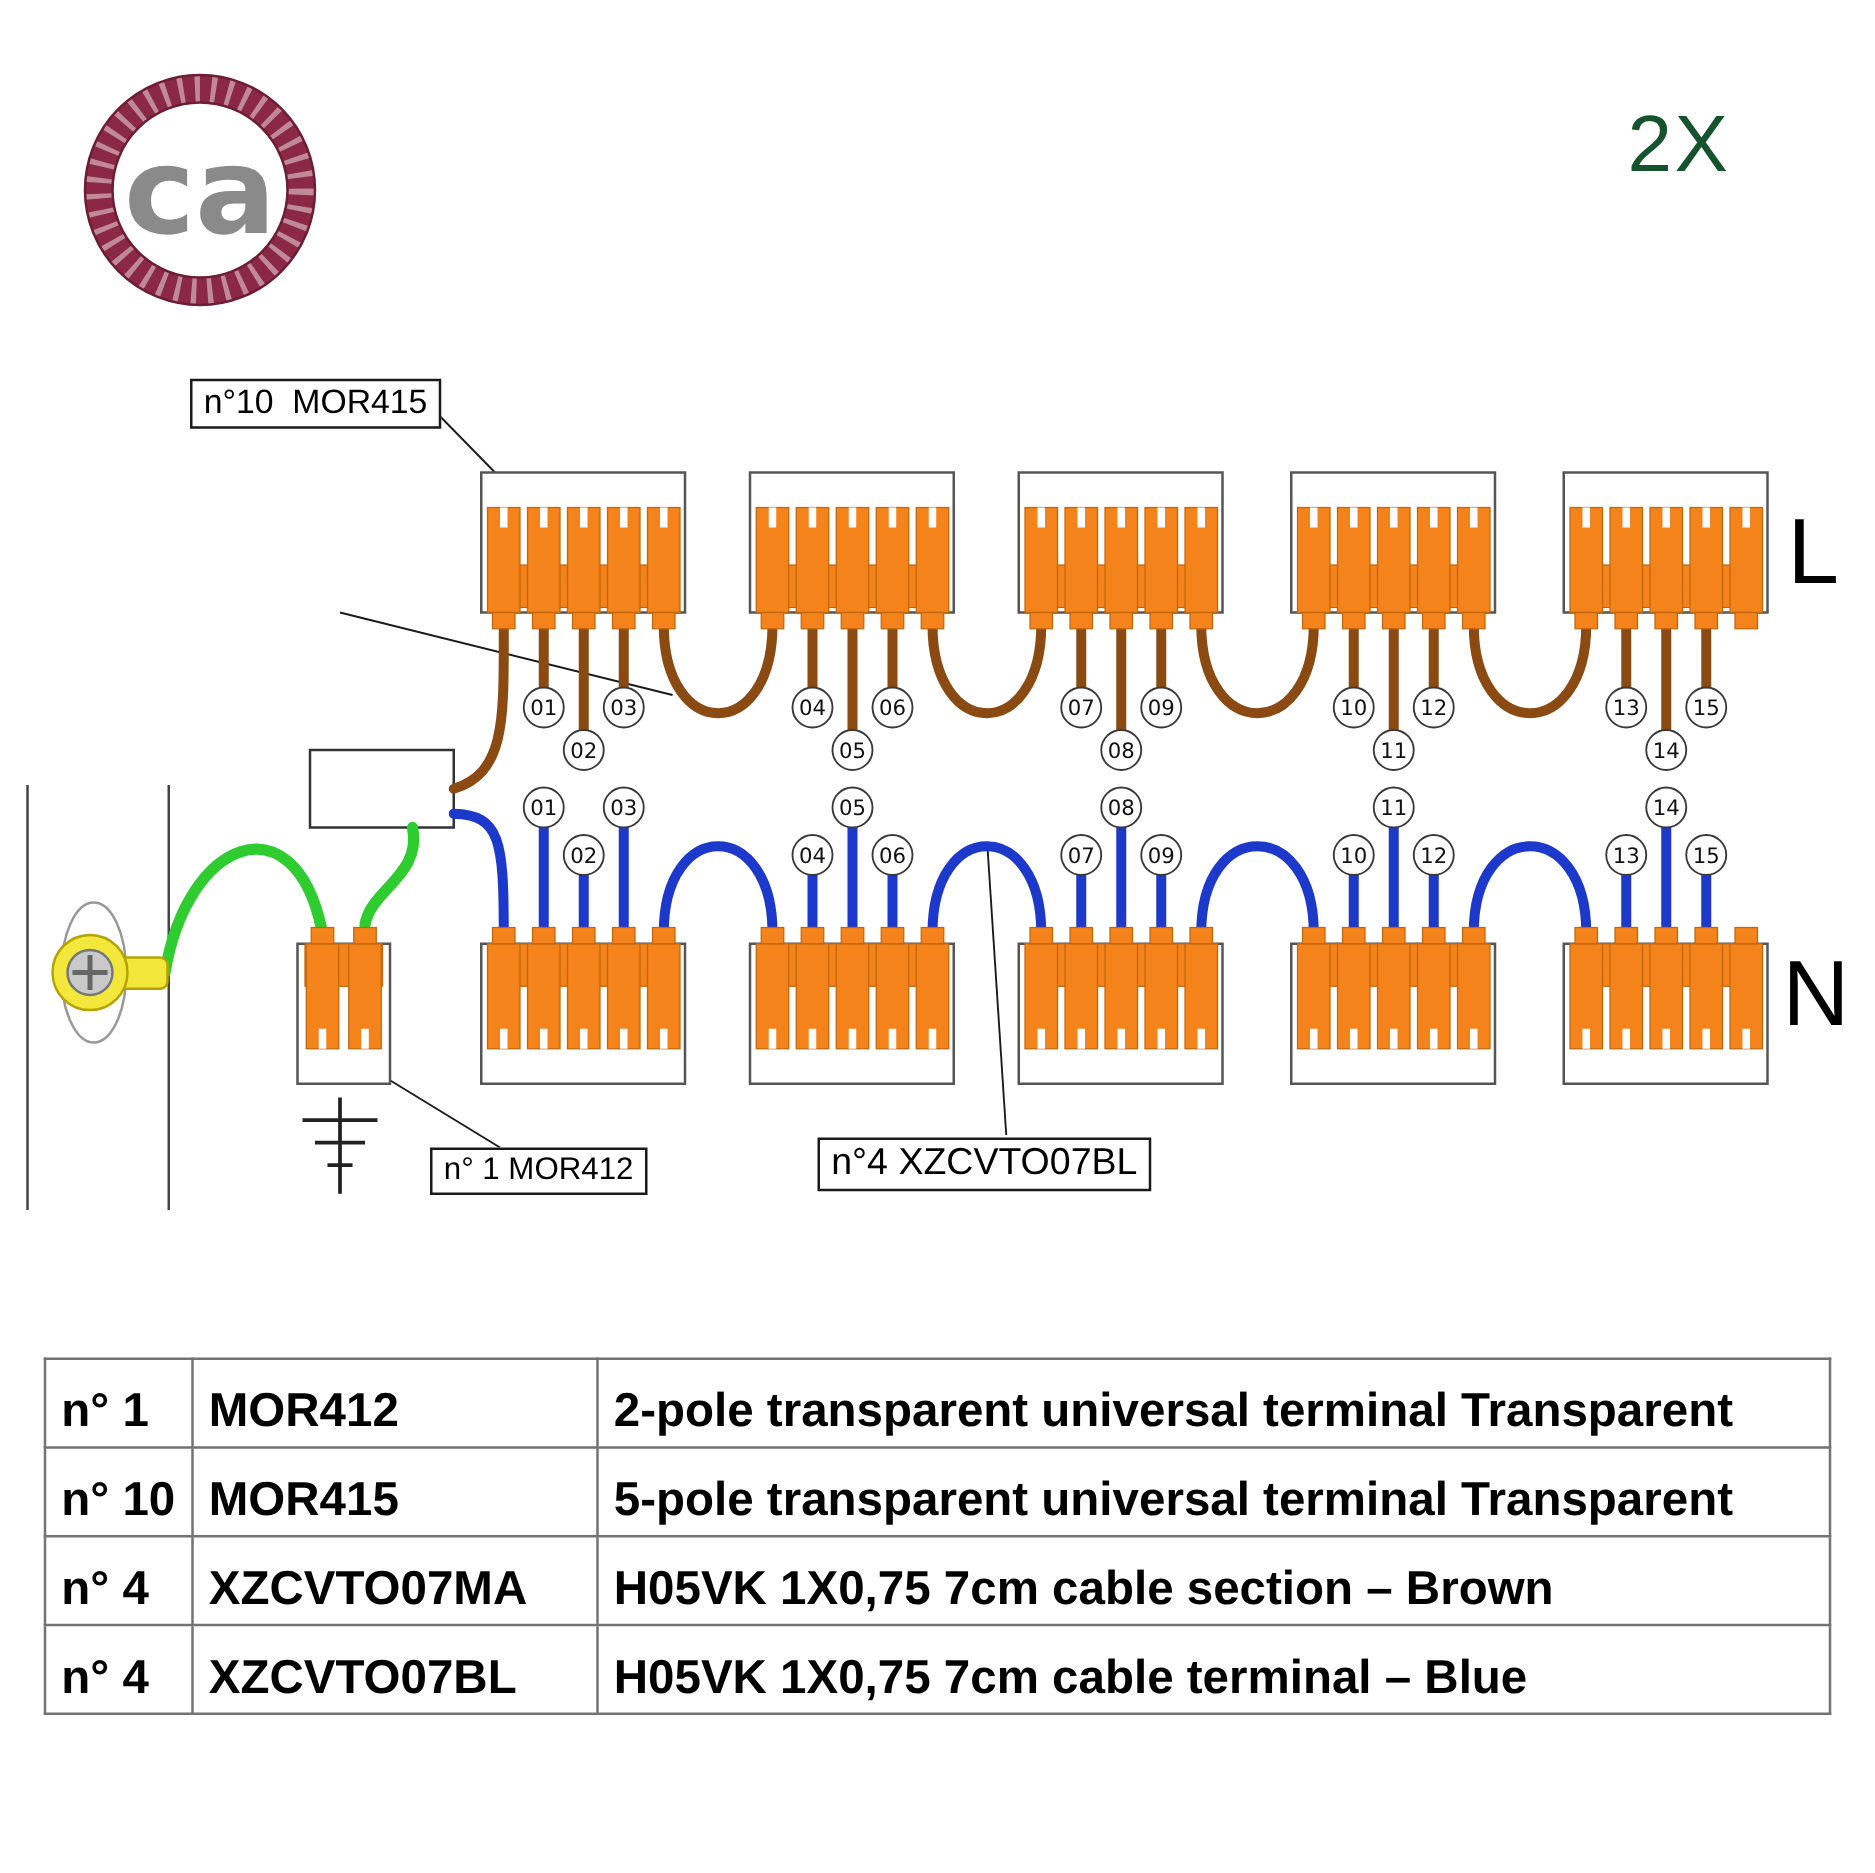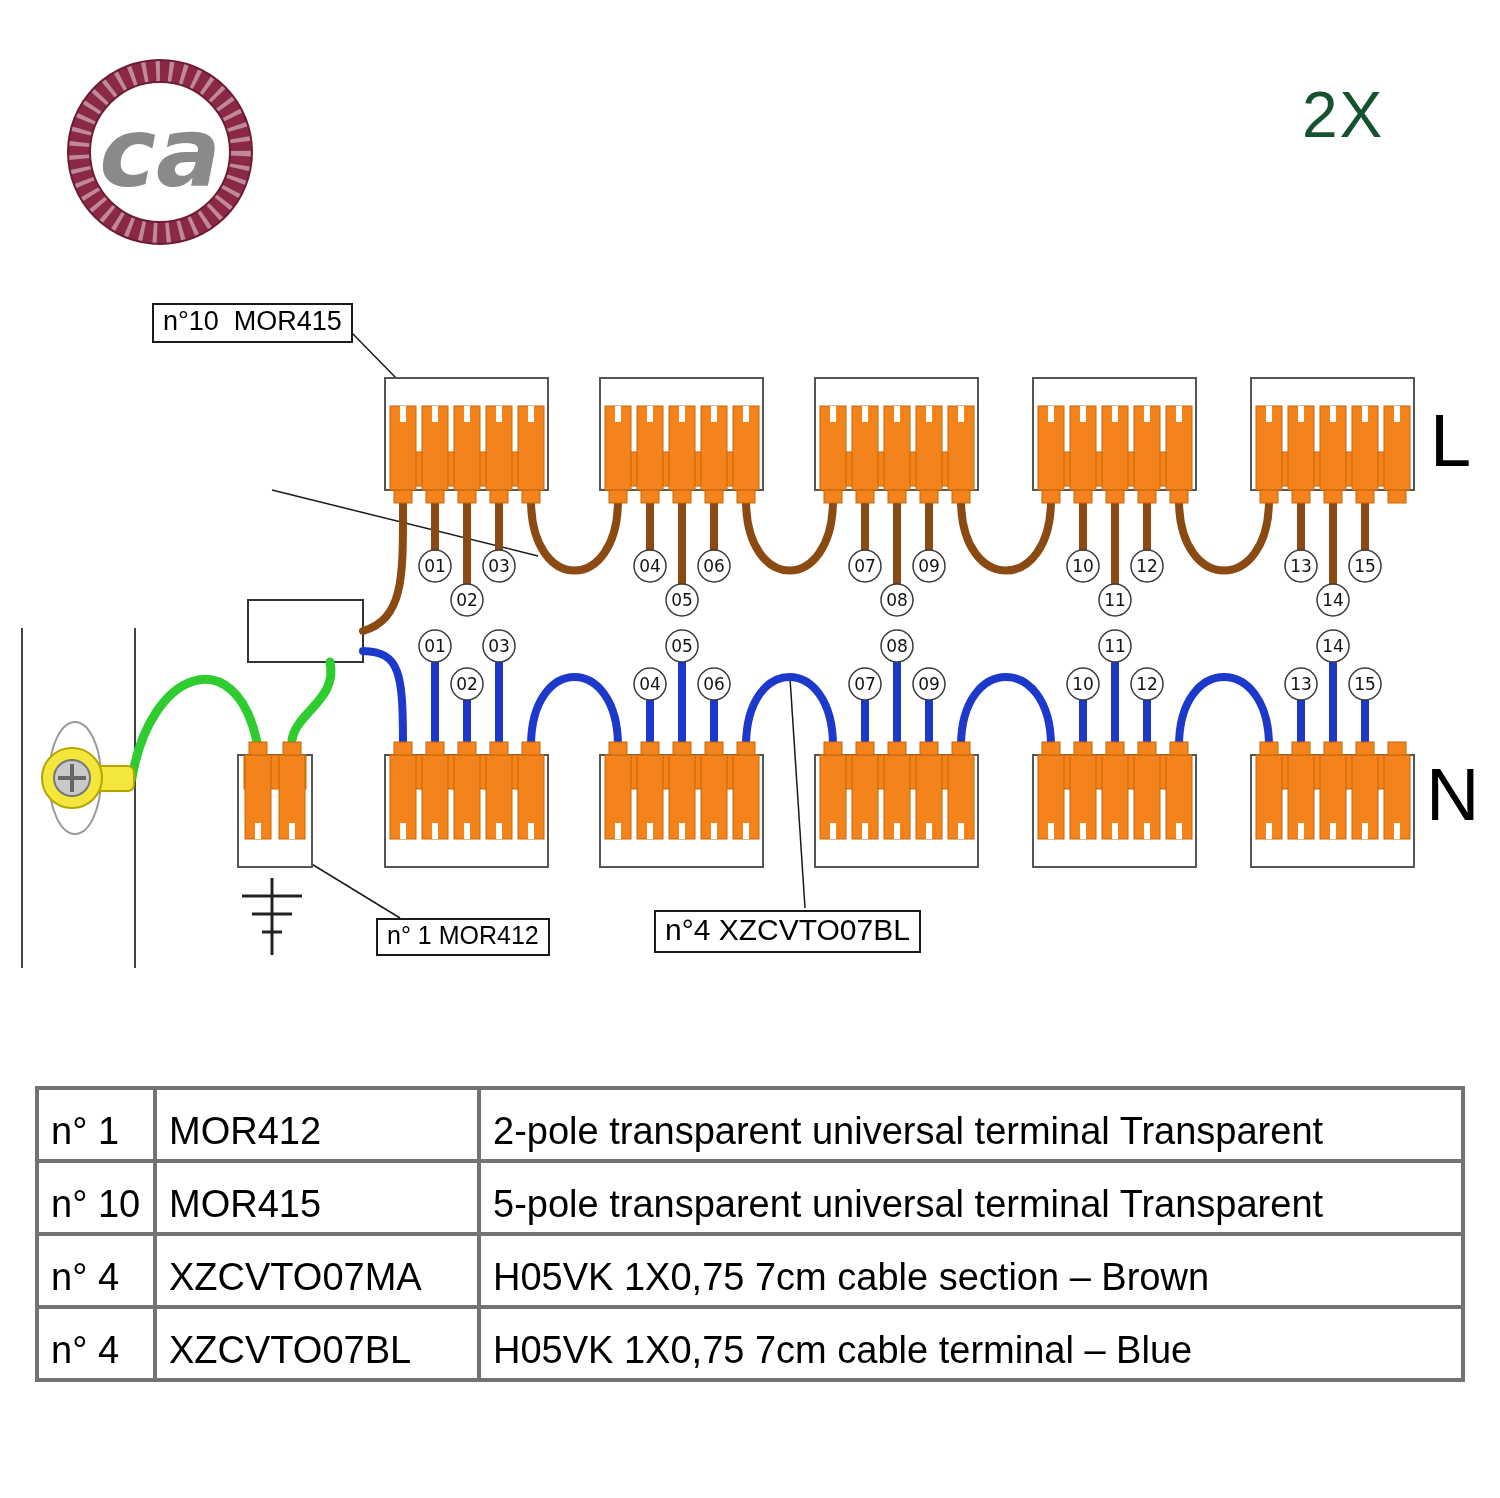--- a/index.html
+++ b/index.html
@@ -3,27 +3,27 @@
 <meta charset="utf-8">
 <style>
   * { margin:0; padding:0; box-sizing:border-box; }
   html,body { background:#ffffff; }
   :root {
     --orange:#F4831B; --brown:#8a4a12; --blue:#1d39cb; --green:#2ecc2e;
     --yellow:#f4e73b; --rope:#8B2845; --gray:#8a8a8a;
   }
   .page { position:relative; width:1500px; height:1498px; background:#fff;
           font-family:"Liberation Sans", sans-serif; overflow:hidden; }
-  .logo { position:absolute; left:60px; top:52px; width:200px; height:200px;font-style:italic; }
+  .logo { position:absolute; left:60px; top:52px; width:200px; height:200px; }
   .qty { position:absolute; left:1302px; top:78px; font-size:64px; color:#14532d; letter-spacing:2px; }
   .label-box { position:absolute; border:2px solid #1a1a1a; background:#fff; font-size:27px;
                padding:1px 9px 4px; color:#000000; white-space:pre; z-index:5; }
   .label-mor415 { left:152px; top:303px; }
   .label-xzma  { left:30px;  top:466px; }
-  .label-mor412{ left:376px; top:918px; font-size:25px; }
+  .label-mor412{ left:344px; top:918px; font-size:25px; }
   .label-xzbl  { left:654px; top:910px; font-size:30px; }
   .line-letter { position:absolute; font-size:74px; color:#000; }
   .letter-l { left:1430px; top:398px; }
   .letter-n { left:1426px; top:752px; }
   #diagram-svg { position:absolute; left:0; top:0; }
   .thin { stroke:#444; stroke-width:2; }
   .leader { stroke:#1a1a1a; stroke-width:1.5; }
   .box-white { fill:#fff; stroke:#333; stroke-width:2; }
   .outline-white { fill:#fff; stroke:#999; stroke-width:2; }
   .wire-green { stroke:var(--green); stroke-width:9; fill:none; stroke-linecap:round; }
@@ -37,21 +37,21 @@
   .lug { fill:var(--yellow); stroke:#b5a400; stroke-width:2; }
   .screw { fill:#c9c9c9; stroke:#777; stroke-width:2; }
   .screw-cross { stroke:#666; stroke-width:4; }
   .sym { stroke:#222; stroke-width:3; }
   .rope-ring { fill:none; stroke:var(--rope); stroke-width:22; }
   .rope-strands { fill:none; stroke:rgba(255,255,255,0.45); stroke-width:22; }
   .rope-edge { fill:none; stroke:#6d1c35; stroke-width:2; }
   .logo-text { font-family:"DejaVu Sans", sans-serif; font-weight:bold; font-size:96px; fill:var(--gray); }
   table.parts { position:absolute; left:35px; top:1086px; width:1430px; border-collapse:collapse;
                 font-size:38px; color:#000; }
-  table.parts td { border:4px solid #737373; padding:20px 12px 6px; height:52px; }
+  table.parts td { border:2px solid #737373; padding:20px 12px 6px; height:52px;font-weight:bold; }
   td.col-qty { width:118px; }
   td.col-code { width:324px; }
 </style>
 </head>
 <body>
 
 <div class="page">
 
   <div class="logo">
     <svg width="200" height="200" viewBox="0 0 200 200">

